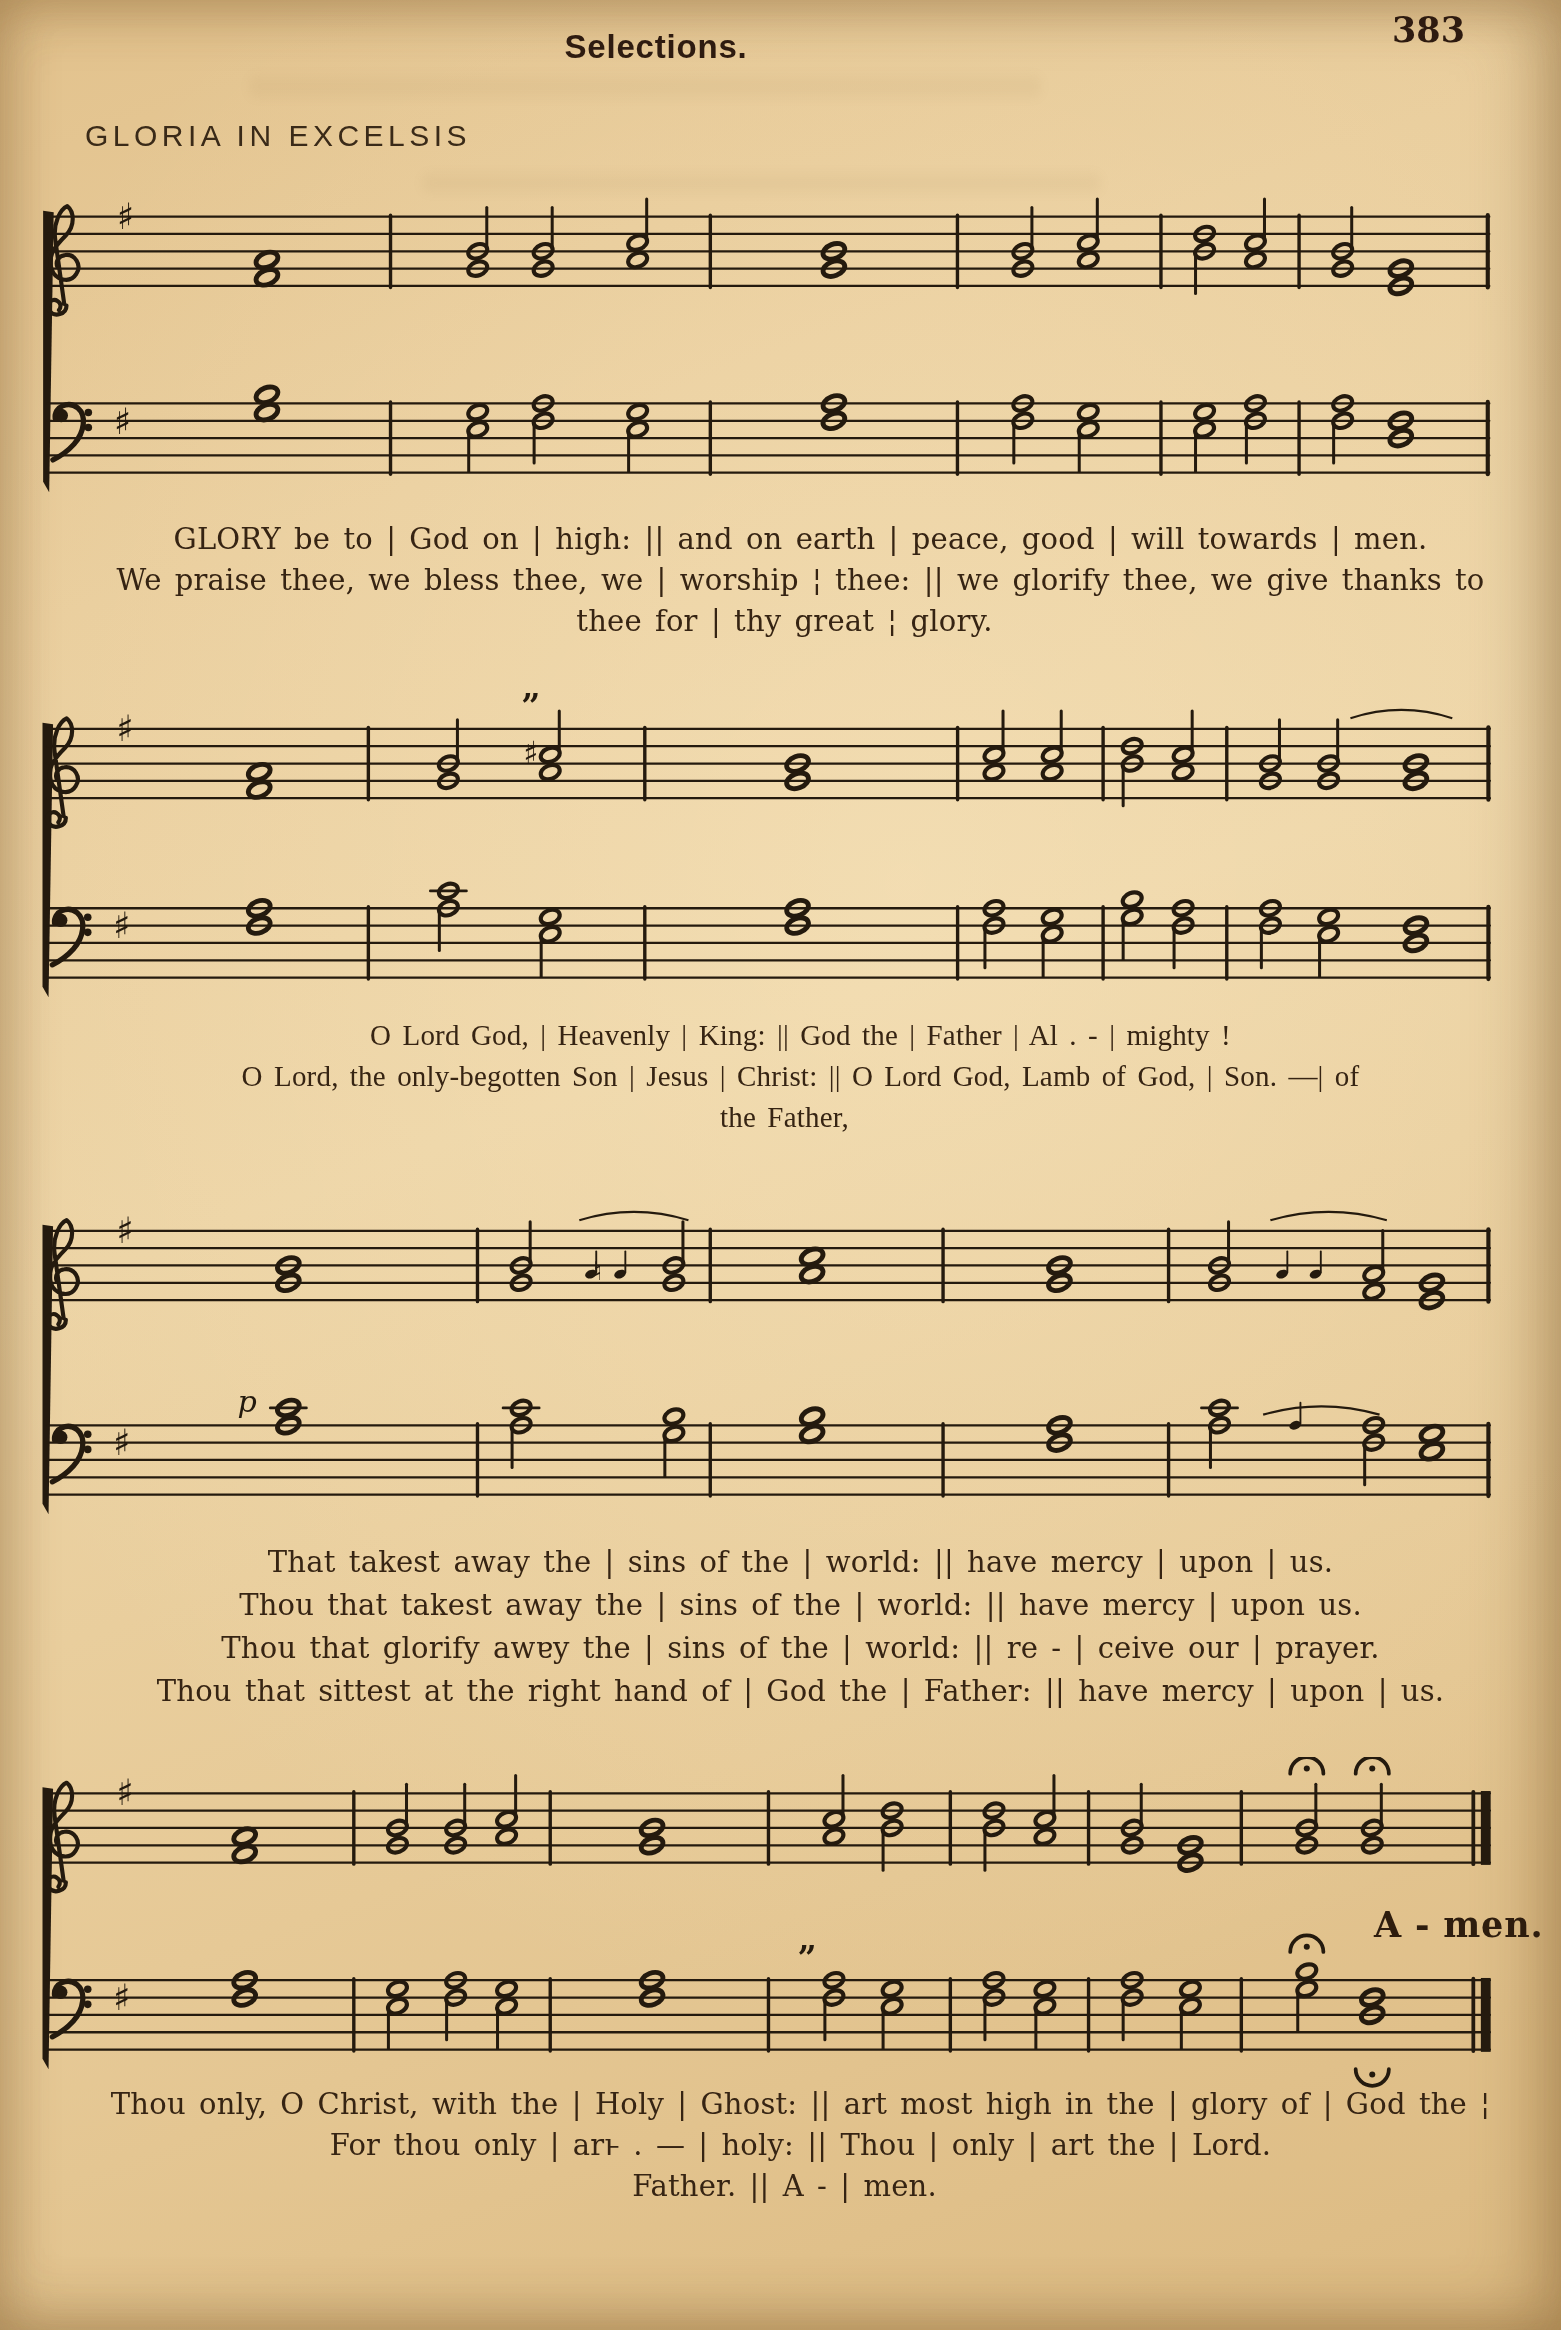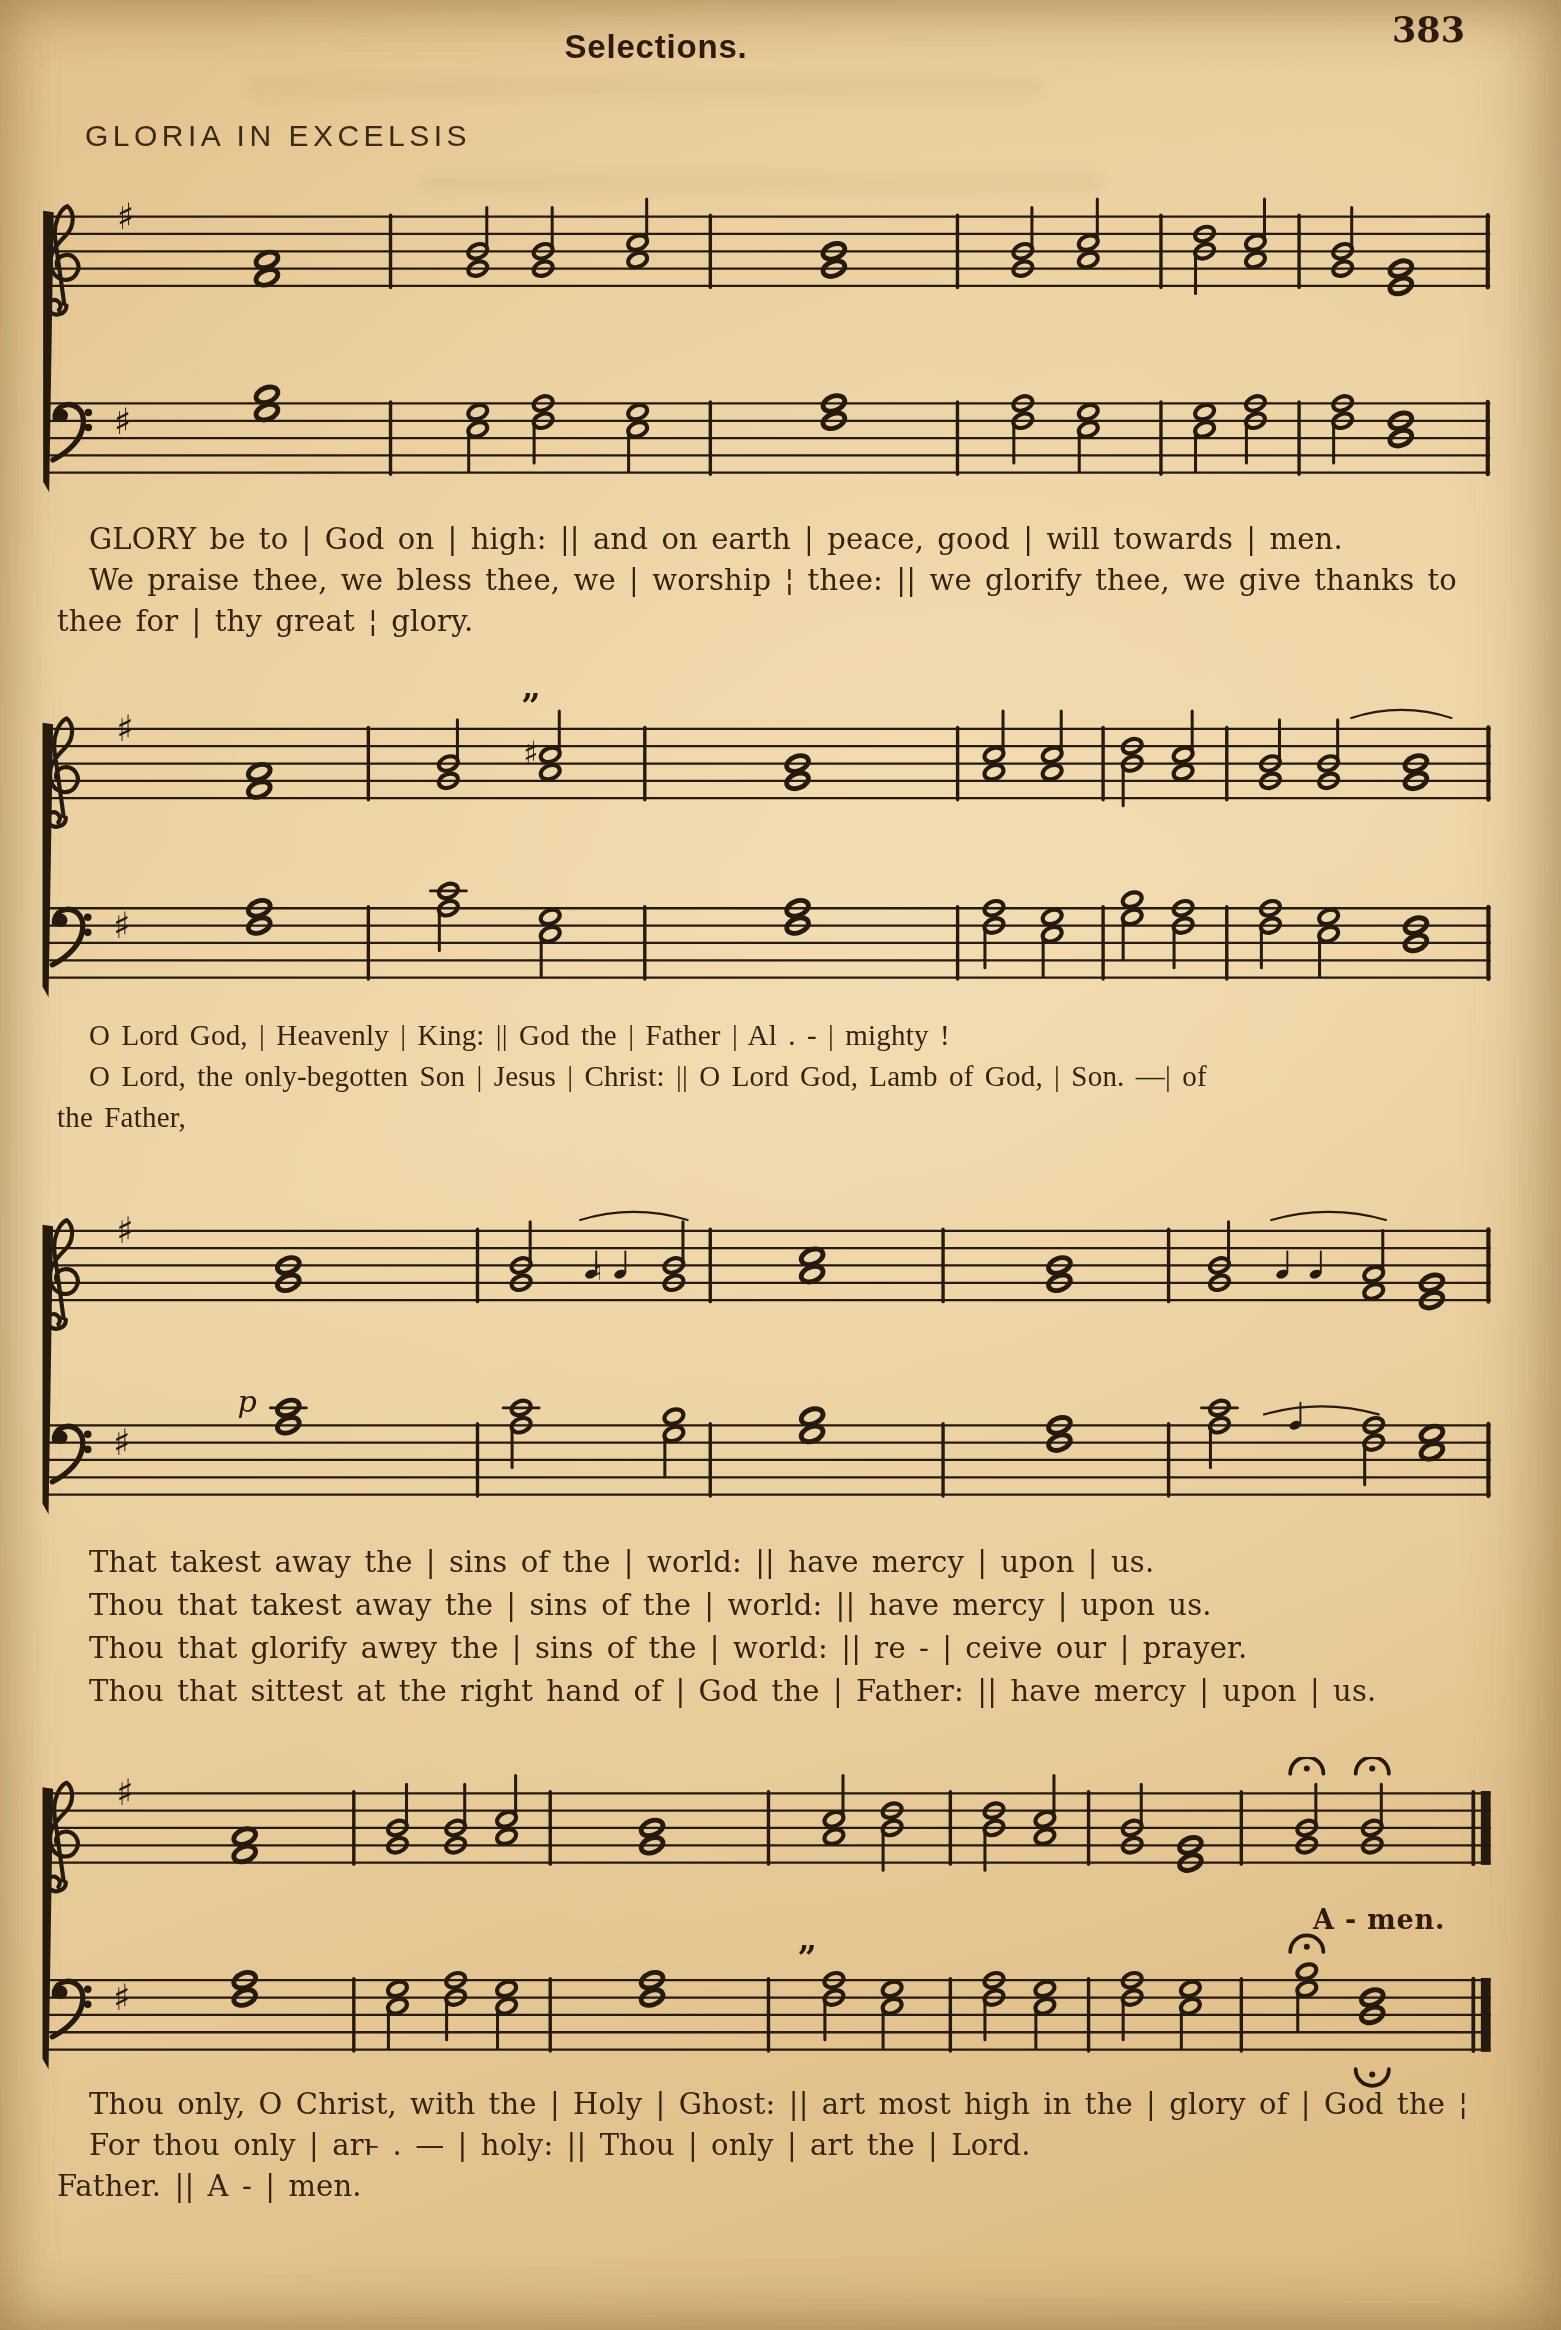--- a/index.html
+++ b/index.html
@@ -28,25 +28,25 @@
   .gloria{
     position:absolute; top:119px; left:85px;
     font-family:"Liberation Sans", sans-serif; font-weight:400;
     font-size:30px; letter-spacing:4.5px; color:#3a2a18;
   }
   .tblock{
     position:absolute; left:57px; width:1455px;
     font-size:29px; line-height:41px; letter-spacing:0.2px; word-spacing:3.8px;
     color:#362413;
   }
-  .tblock .ln{white-space:nowrap;}
+  .tblock .ln{white-space:nowrap;text-align:center;}
   .tblock .ind{padding-left:32px;}
   .amen{
-    position:absolute; left:1313px; top:1904px;
-    font-size:27px; font-weight:bold; color:#2e1d0e; letter-spacing:0.8px;
+    position:absolute; left:1374px; top:1904px;
+    font-size:35px; font-weight:bold; color:#2e1d0e; letter-spacing:0.8px;
   }
   .sys{position:absolute; left:41px; width:1467px;}
   .ghost{
     position:absolute; background:#8a6a3a; opacity:.06; filter:blur(5.3px);
     border-radius:6px; pointer-events:none;
   }
 </style>
 </head>
 <body>
 

